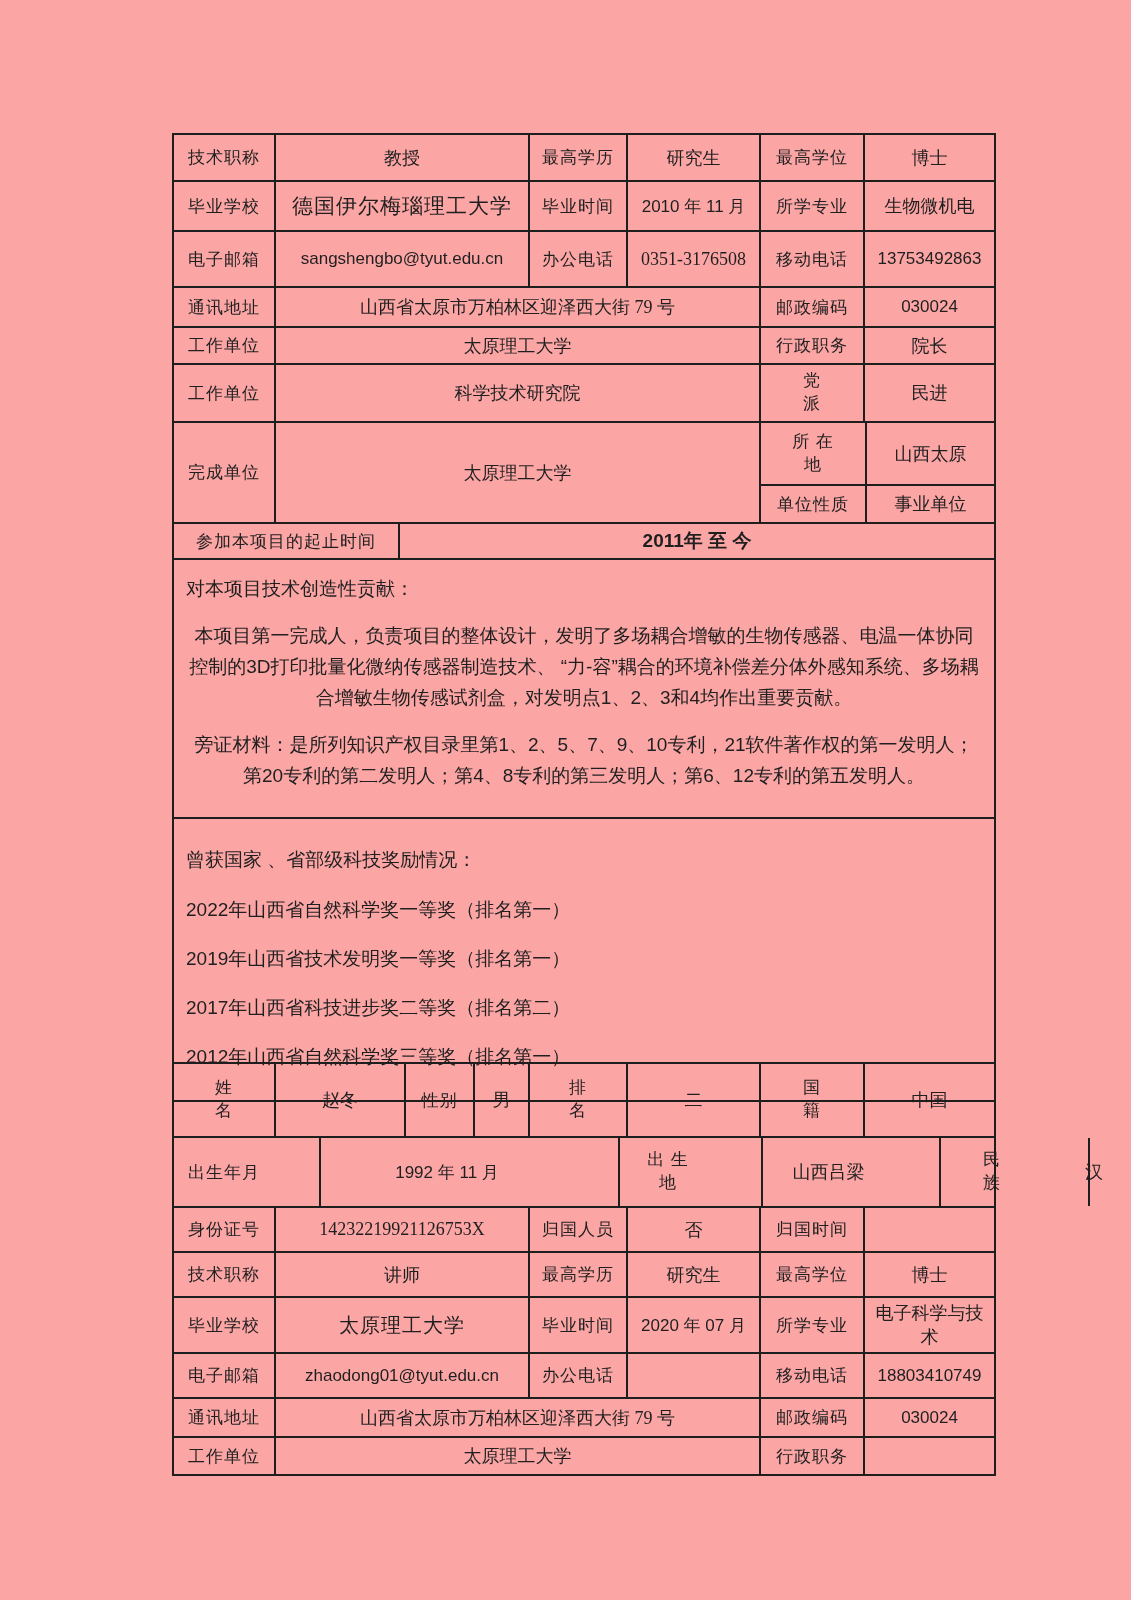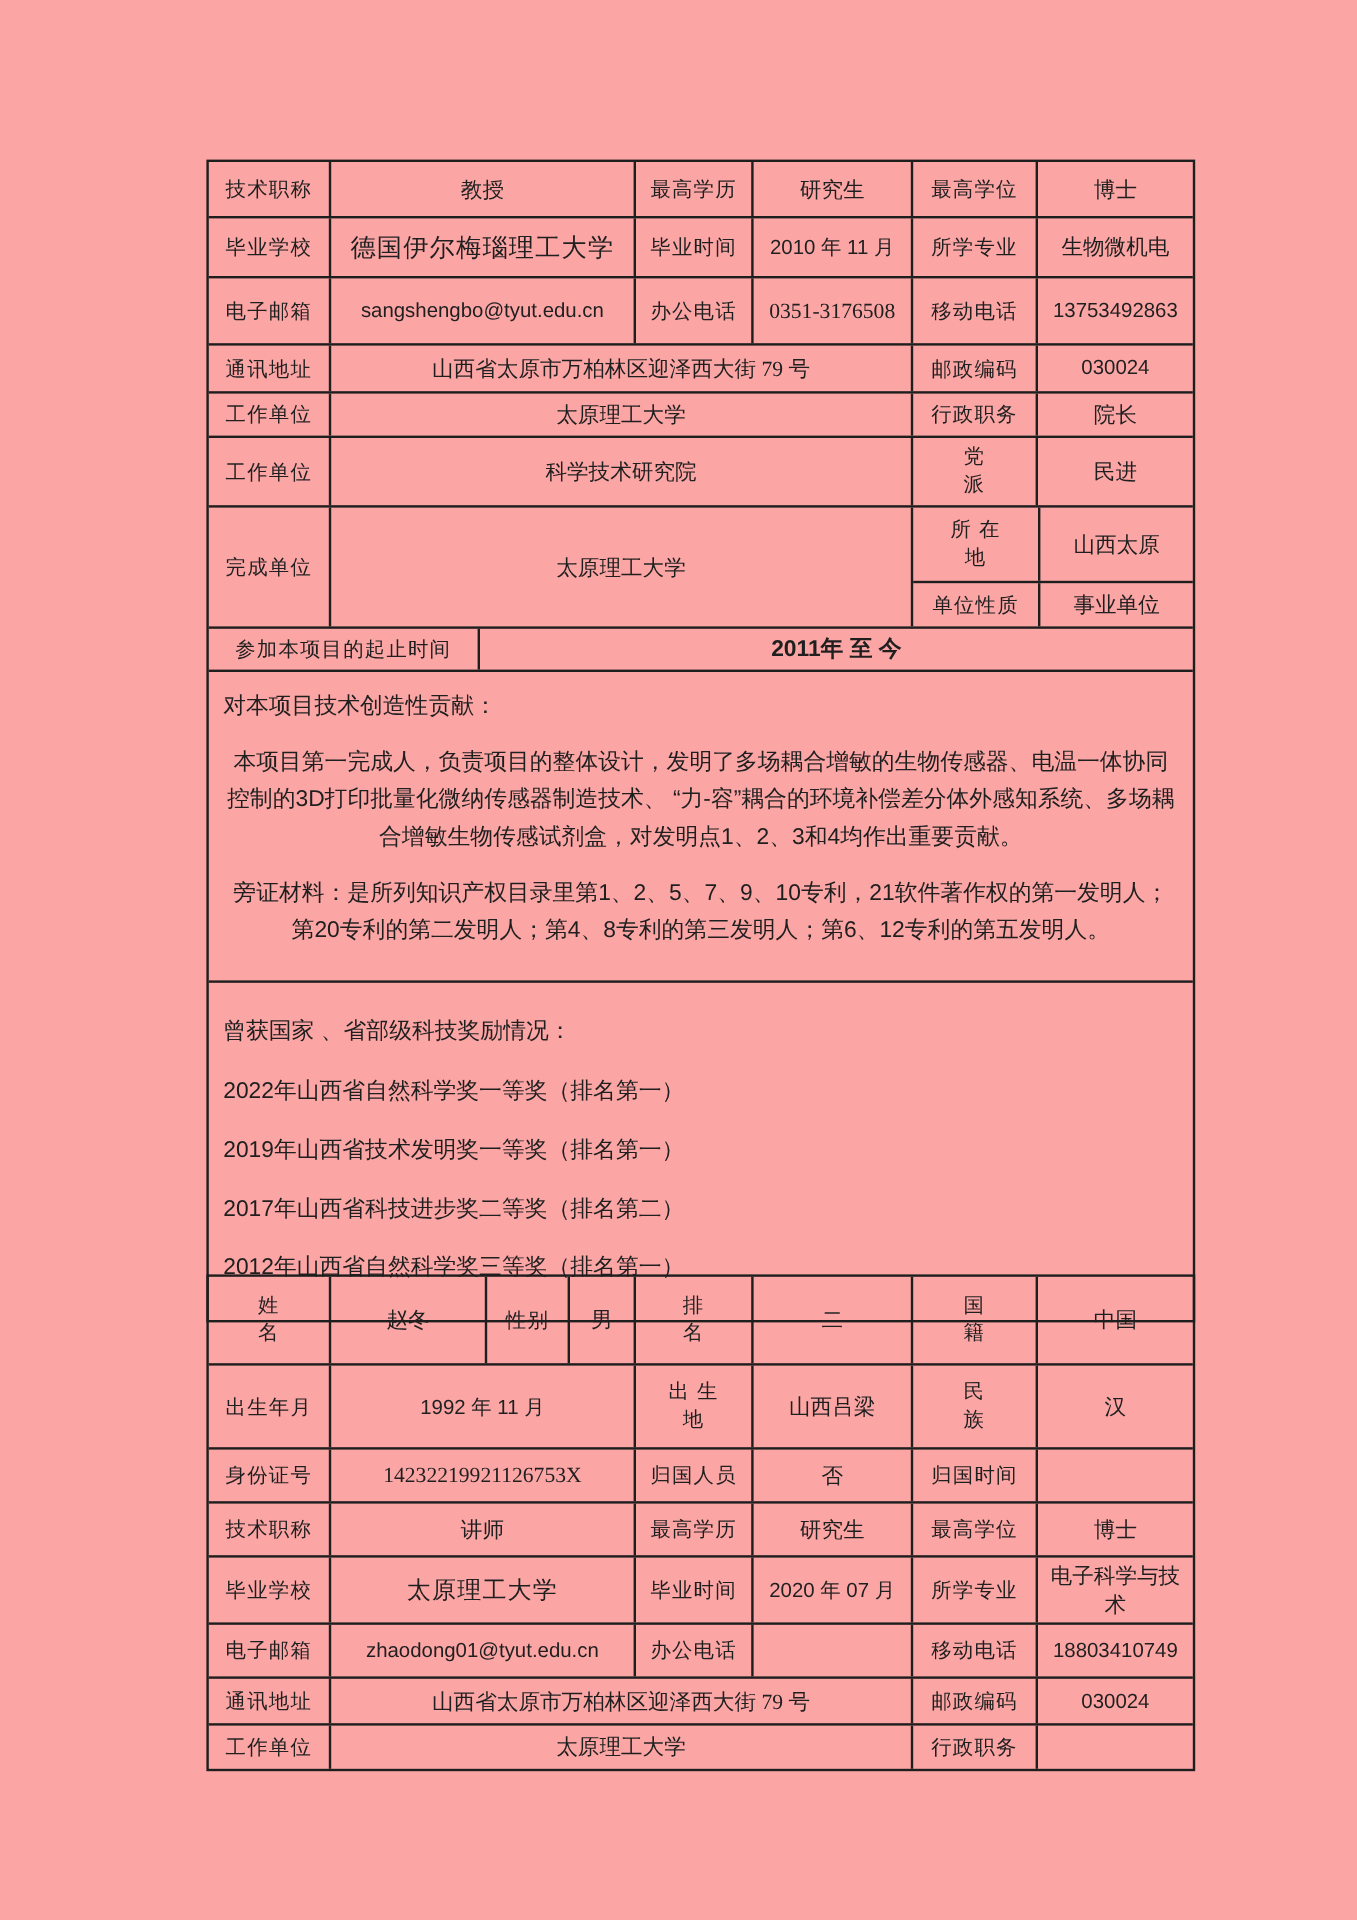--- a/index.html
+++ b/index.html
@@ -54,21 +54,21 @@
   .t1r3{min-height:56px;}
   .t1r4{min-height:40px;}
   .t1r5{min-height:37px;}
   .t1r6{min-height:58px;}
   .t1r7 .sub-a{min-height:61px;border-radius:26px;}
   .t1r7 .sub-b{min-height:38px;}
   .t1r8{min-height:36px;}
 
   
   .t2r1{min-height:72px;}
-  .t2r2{min-height:70px;}
+  .t2r2{min-height:70px;gap:45px;}
   .t2r3{min-height:45px;}
   .t2r4{min-height:45px;}
   .t2r5{min-height:42px;}
   .t2r6{min-height:45px;}
   .t2r7{min-height:39px;}
   .t2r8{min-height:38px;}
 
   .section{padding:13px 12px 10px 12px;font-size:19px;line-height:31px;text-align:left;}
   .section.contrib{min-height:200px;}
   .section.awards{min-height:211px;}

